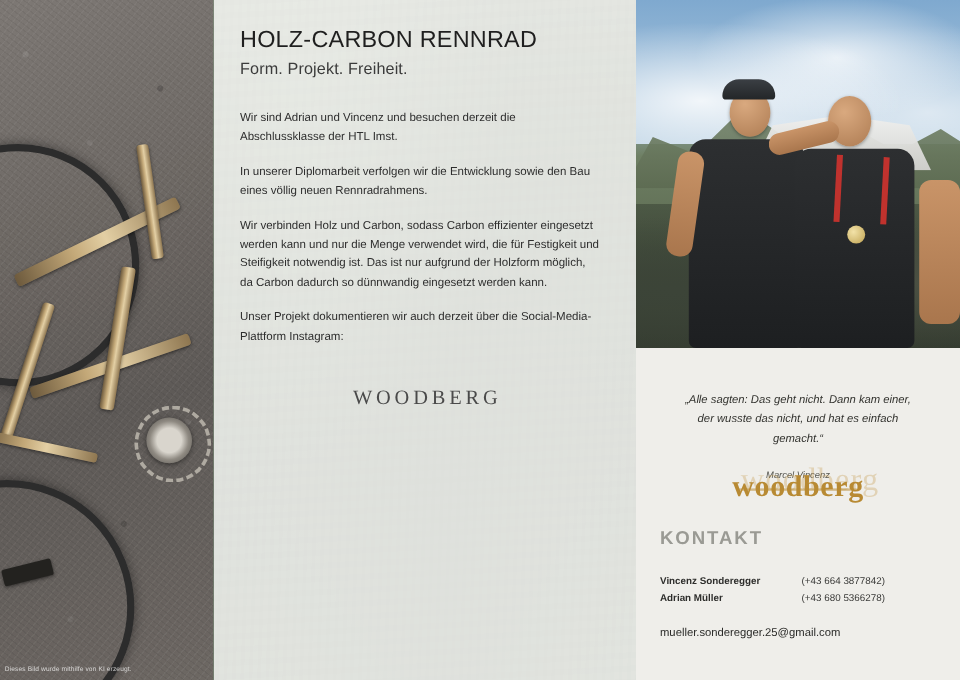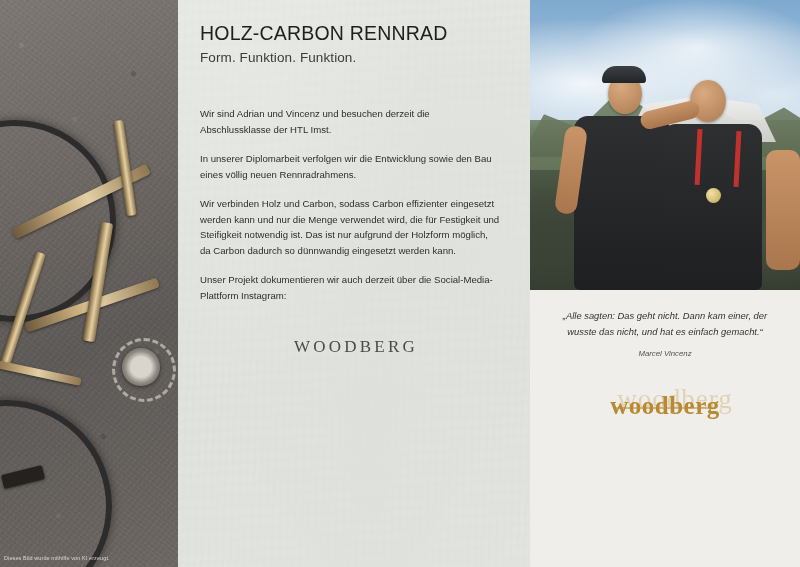--- a/index.html
+++ b/index.html
@@ -148,21 +148,21 @@
     font-weight: normal;
     letter-spacing: 0.2px;
     color: #1f1f1f;
   }
   .subhead {
     margin: 5px 0 0 0;
     font-size: 13.5px;
     color: #3b3b3b;
     letter-spacing: 0.1px;
   }
-  .body-copy { margin-top: 41px; }
+  .body-copy { margin-top: 26px; }
   .body-copy p {
     margin: 0 0 14px 0;
     font-size: 9.6px;
     line-height: 1.62;
     color: #2e2e2e;
     max-width: 300px;
   }
   .wordmark-center {
     margin-top: 34px;
     text-align: center;
@@ -328,21 +328,21 @@
 
   .quote-block {
     position: absolute;
     left: 0; top: 290px;
     width: 270px;
     padding: 18px 18px 8px 18px;
     box-sizing: border-box;
     text-align: center;
   }
   .quote-text {
-    margin: 0;
+    margin: 17px;
     font-size: 9.4px;
     line-height: 1.72;
     color: #33332f;
     font-style: italic;
   }
   .quote-author {
     margin: 9px 0 0 0;
     font-size: 7.8px;
     color: #55554f;
     font-style: italic;
@@ -433,21 +433,21 @@
     </div>
     <div class="left-credit">Dieses Bild wurde mithilfe von KI erzeugt.</div>
   </div>
 
   <div class="center-panel">
     <div class="forest"></div>
     <div class="center-scrim"></div>
 
     <div class="center-content">
       <h1 class="headline">HOLZ-CARBON RENNRAD</h1>
-      <p class="subhead">Form. Funktion. Funktion.</p>
+      <p class="subhead">Form. Projekt. Freiheit.</p>
 
       <div class="body-copy">
         <p>Wir sind Adrian und Vincenz und besuchen derzeit die Abschlussklasse der HTL Imst.</p>
         <p>In unserer Diplomarbeit verfolgen wir die Entwicklung sowie den Bau eines völlig neuen Rennradrahmens.</p>
         <p>Wir verbinden Holz und Carbon, sodass Carbon effizienter eingesetzt werden kann und nur die Menge verwendet wird, die für Festigkeit und Steifigkeit notwendig ist. Das ist nur aufgrund der Holzform möglich, da Carbon dadurch so dünnwandig eingesetzt werden kann.</p>
         <p>Unser Projekt dokumentieren wir auch derzeit über die Social-Media-Plattform Instagram:</p>
       </div>
 
       <div class="wordmark-center">WOODBERG</div>
 
@@ -483,15 +483,29 @@
     <div class="quote-block">
       <p class="quote-text">„Alle sagten: Das geht nicht. Dann kam einer, der wusste das nicht, und hat es einfach gemacht.“</p>
       <p class="quote-author">Marcel Vincenz</p>
     </div>
 
     <div class="logo-wrap">
       <span class="logo-ghost">woodberg</span>
       <span class="logo-main">woodberg</span>
     </div>
 
+    <div class="contact">
+      <h2 class="contact-title">KONTAKT</h2>
+      <div class="contact-rows">
+        <div class="contact-row">
+          <span class="contact-name">Vincenz Sonderegger</span>
+          <span class="contact-phone">(+43 664 3877842)</span>
+        </div>
+        <div class="contact-row">
+          <span class="contact-name">Adrian Müller</span>
+          <span class="contact-phone">(+43 680 5366278)</span>
+        </div>
+      </div>
+      <div class="contact-email">mueller.sonderegger.25@gmail.com</div>
+    </div>
 
   </div>
 </div>
 
 </body></html>

